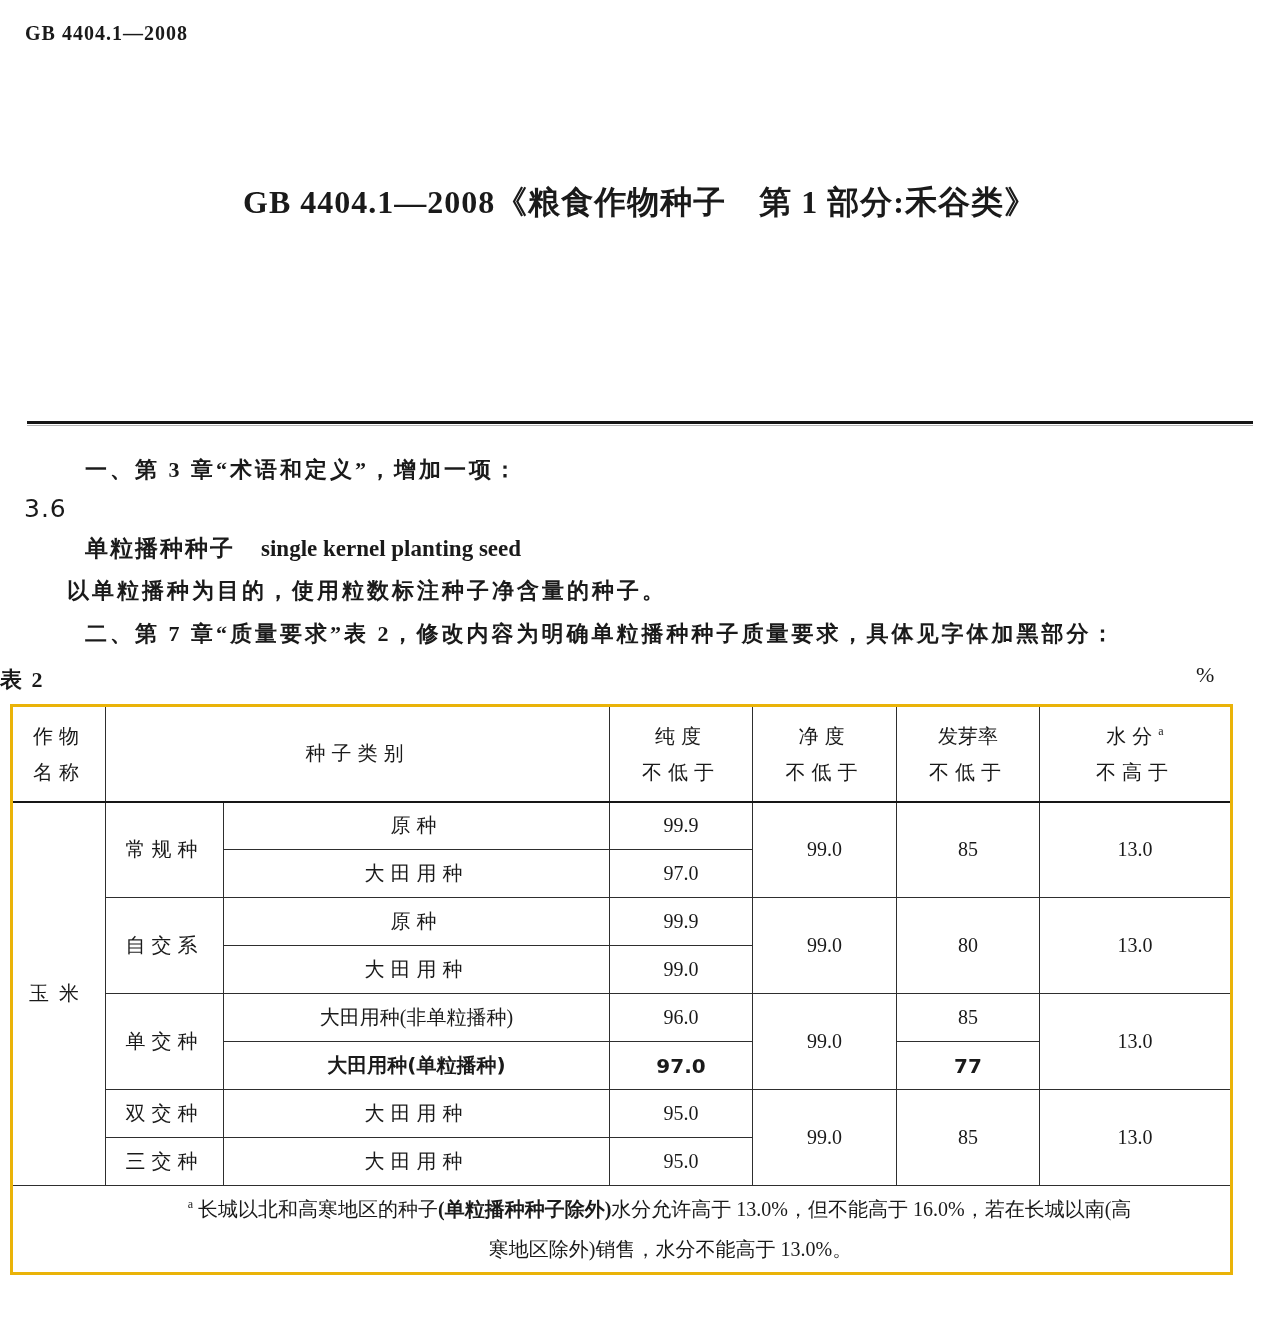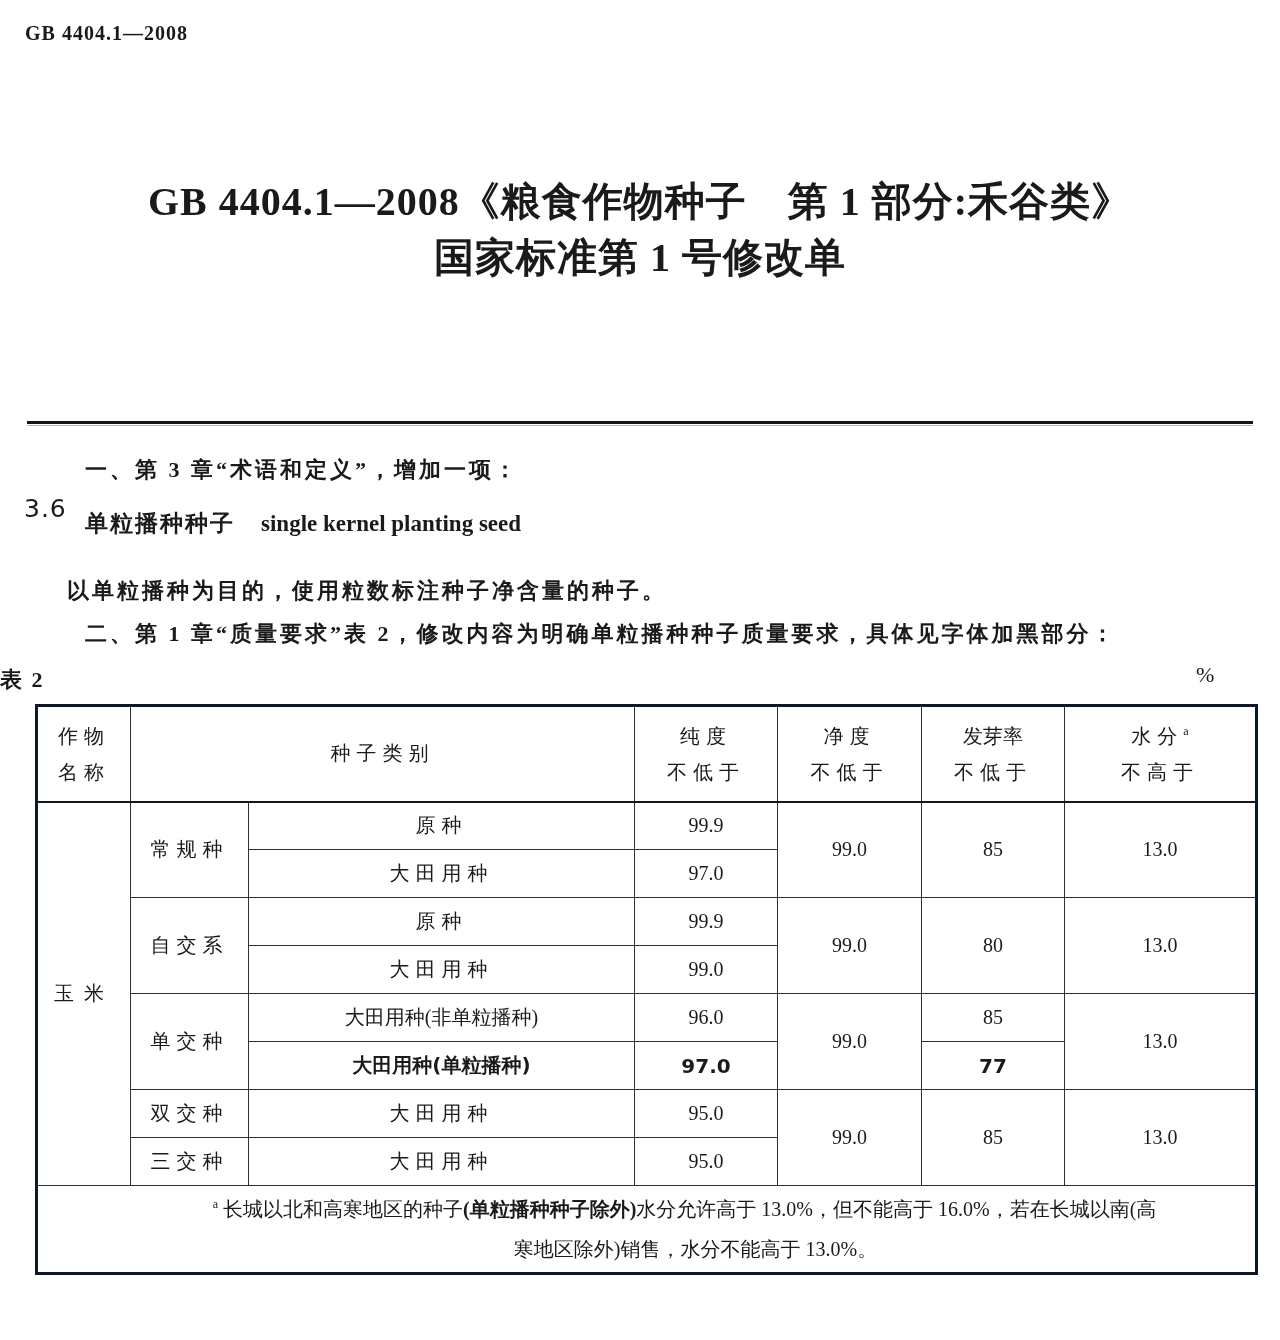--- a/index.html
+++ b/index.html
@@ -6,45 +6,45 @@
   body{
     width:1280px;height:1340px;position:relative;background:#ffffff;
     color:#1a1a1a;font-family:"Liberation Serif","DejaVu Serif",serif;
     -webkit-font-smoothing:antialiased;
   }
   .abs{position:absolute;}
   
   .doc-code{left:25px;top:22px;font-size:20px;font-weight:bold;letter-spacing:1px;}
   
   .title-block{left:0;top:174px;width:1280px;text-align:center;font-weight:bold;}
-  .title-line{font-size:40px;line-height:56px;letter-spacing:1px;}
+  .title-line{font-size:32px;line-height:56px;letter-spacing:1px;}
   
   .rule{left:27px;top:421px;width:1226px;}
   .rule-thick{height:3px;background:#161616;}
   .rule-thin{height:1px;background:#b3b3b3;margin-top:1px;}
   
   .para{font-size:22px;letter-spacing:3px;white-space:nowrap;font-weight:bold;}
   .p1{left:85px;top:455px;}
   .clause-no{left:24px;top:494px;font-size:25px;letter-spacing:1px;
     font-family:"DejaVu Sans","Liberation Sans",sans-serif;}
-  .term-line{left:85px;top:508px;white-space:nowrap;text-align:center;}
+  .term-line{left:85px;top:533px;white-space:nowrap;text-align:center;}
   .term-cn{font-size:23px;font-weight:bold;letter-spacing:2px;
     font-family:"DejaVu Sans","Liberation Sans",sans-serif;margin-right:26px;}
   .term-en{font-size:23px;font-weight:bold;letter-spacing:0;}
   .p-def{left:67px;top:576px;}
   .p2{left:85px;top:619px;}
   
   .tbl-caption{left:0px;top:665px;width:1260px;text-align:left;font-size:22px;font-weight:bold;
     font-family:Liberation Serif, serif;letter-spacing:2px;}
   .tbl-unit{left:1196px;top:662px;font-size:22px;}
   
   table.quality{
-    position:absolute;left:35px;top:704px;width:1126px;
+    position:absolute;left:10px;top:704px;width:1126px;
     border-collapse:collapse;table-layout:fixed;
-    border:3px solid #0f172a;
+    border:3px solid #eab308;
   }
   table.quality td{
     border:1px solid #2e2e2e;text-align:center;vertical-align:middle;
     font-size:20px;padding:0;
   }
   tr.hdr{height:96px;}
   tr.hdr td{border-bottom:2px solid #161616;}
   .h2line{line-height:36px;}
   tr.brow{height:48px;}
   .ls{letter-spacing:6px;}
@@ -59,35 +59,34 @@
   .fn-l1{margin-left:76px;}
   .fn-l2{margin-left:98px;}
 </style>
 </head>
 <body>
 
 <div class="abs doc-code">GB 4404.1—2008</div>
 
 <div class="abs title-block">
   <div class="title-line">GB 4404.1—2008《粮食作物种子　第 1 部分:禾谷类》</div>
-  <div class="title-line">国家标准第 1 号修改单</div>
 </div>
 
 <div class="abs rule">
   <div class="rule-thick"></div>
   <div class="rule-thin"></div>
 </div>
 
 <div class="abs para p1">一、第 3 章“术语和定义”，增加一项：</div>
 <div class="abs clause-no">3.6</div>
 <div class="abs term-line">
   <span class="term-cn">单粒播种种子</span><span class="term-en">single kernel planting seed</span>
 </div>
 <div class="abs para p-def">以单粒播种为目的，使用粒数标注种子净含量的种子。</div>
-<div class="abs para p2">二、第 1 章“质量要求”表 2，修改内容为明确单粒播种种子质量要求，具体见字体加黑部分：</div>
+<div class="abs para p2">二、第 7 章“质量要求”表 2，修改内容为明确单粒播种种子质量要求，具体见字体加黑部分：</div>
 
 <div class="abs tbl-caption">表 2</div>
 <div class="abs tbl-unit">%</div>
 
 <table class="quality">
   <colgroup>
     <col style="width:94px">
       <col style="width:118px">
       <col style="width:386px">
     <col style="width:143px">

